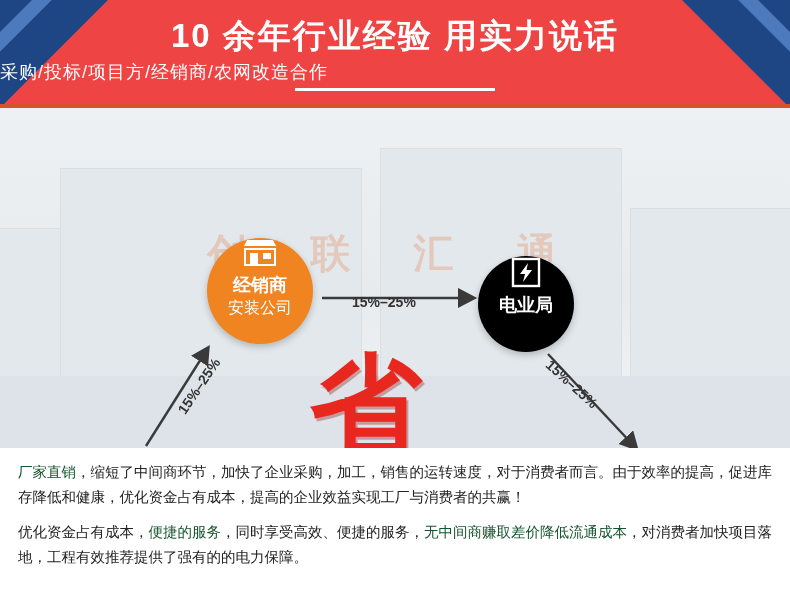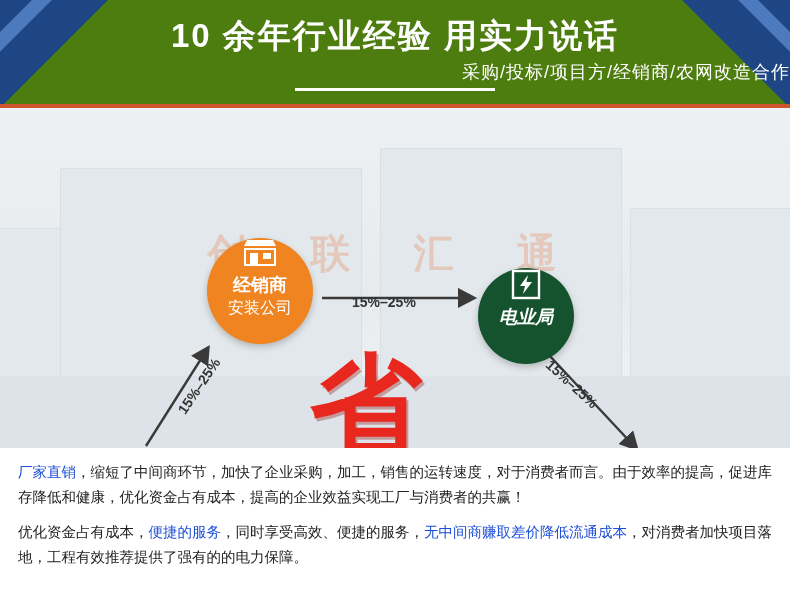--- a/index.html
+++ b/index.html
@@ -7,21 +7,21 @@
     width:790px; height:600px;
     font-family:"Liberation Sans", sans-serif;
     background:#ffffff;
     overflow:hidden;
   }
   .page { position:relative; width:790px; height:600px; }
 
   
   .header {
     position:absolute; left:0; top:0; width:790px; height:108px;
-    background:#4d7c0f;
+    background:#ef4444;
     overflow:hidden;
   }
   .hdr-left-tri {
     position:absolute; left:0; top:0; width:0; height:0;
     border-top:108px solid #1e4684; border-right:108px solid transparent;
   }
   .hdr-right-tri {
     position:absolute; right:0; top:0; width:0; height:0;
     border-top:108px solid #1e4684; border-left:108px solid transparent;
   }
@@ -34,21 +34,21 @@
     background:#4d79bd; transform:rotate(-45deg); transform-origin:top right;
   }
   .hdr-title {
     position:absolute; left:0; top:14px; width:790px;
     text-align:center; color:#ffffff;
     font-size:33px; font-weight:bold; letter-spacing:2px;
     white-space:nowrap;
   }
   .hdr-sub {
     position:absolute; left:0; top:60px; width:790px;
-    text-align:right; color:#ffffff;
+    text-align:left; color:#ffffff;
     font-size:18px; letter-spacing:1px; white-space:nowrap;
   }
   .hdr-underline {
     position:absolute; left:295px; top:88px; width:200px; height:3px;
     background:#ffffff;
   }
   .hdr-bottom-band {
     position:absolute; left:0; top:104px; width:790px; height:4px;
     background:#d0552a;
   }
@@ -83,23 +83,22 @@
   .node .nico { line-height:1; margin-bottom:2px; }
   .node .nlab { font-weight:bold; }
   .node .nsub { font-size:16px; font-weight:normal; margin-top:1px; }
 
   #node-dealer {
     left:207px; top:130px; width:106px; height:106px;
     background:#ef8421;
   }
   #node-dealer .nlab { font-size:18px; }
   #node-power {
-    left:478px; top:160px; width:96px; height:96px;
-    background:#14532d;
-    font-style:italic;
+    left:478px; top:148px; width:96px; height:96px;
+    background:#000000;
   }
   #node-power .nlab { font-size:18px; }
 
   .sheng {
     position:absolute; left:310px; top:243px;
     font-size:112px; font-weight:bold; color:#e8281e;
     text-shadow:2px 3px 0 rgba(150,20,15,0.35);
     line-height:1;
   }
 
@@ -117,21 +116,21 @@
   .copy {
     position:absolute; left:0; top:448px; width:790px; height:152px;
     background:#ffffff;
   }
   .para {
     position:absolute; left:18px; width:756px;
     font-size:14.5px; line-height:25px; color:#222222;
   }
   #para1 { top:12px; }
   #para2 { top:72px; }
-  .red { color:#1d4ed8; }
+  .red { color:#14532d; }
 </style>
 </head>
 <body>
 
 <div class="page">
 
   <div class="header">
     <div class="hdr-left-tri"></div>
     <div class="hdr-right-tri"></div>
     <div class="hdr-left-stripe"></div>

